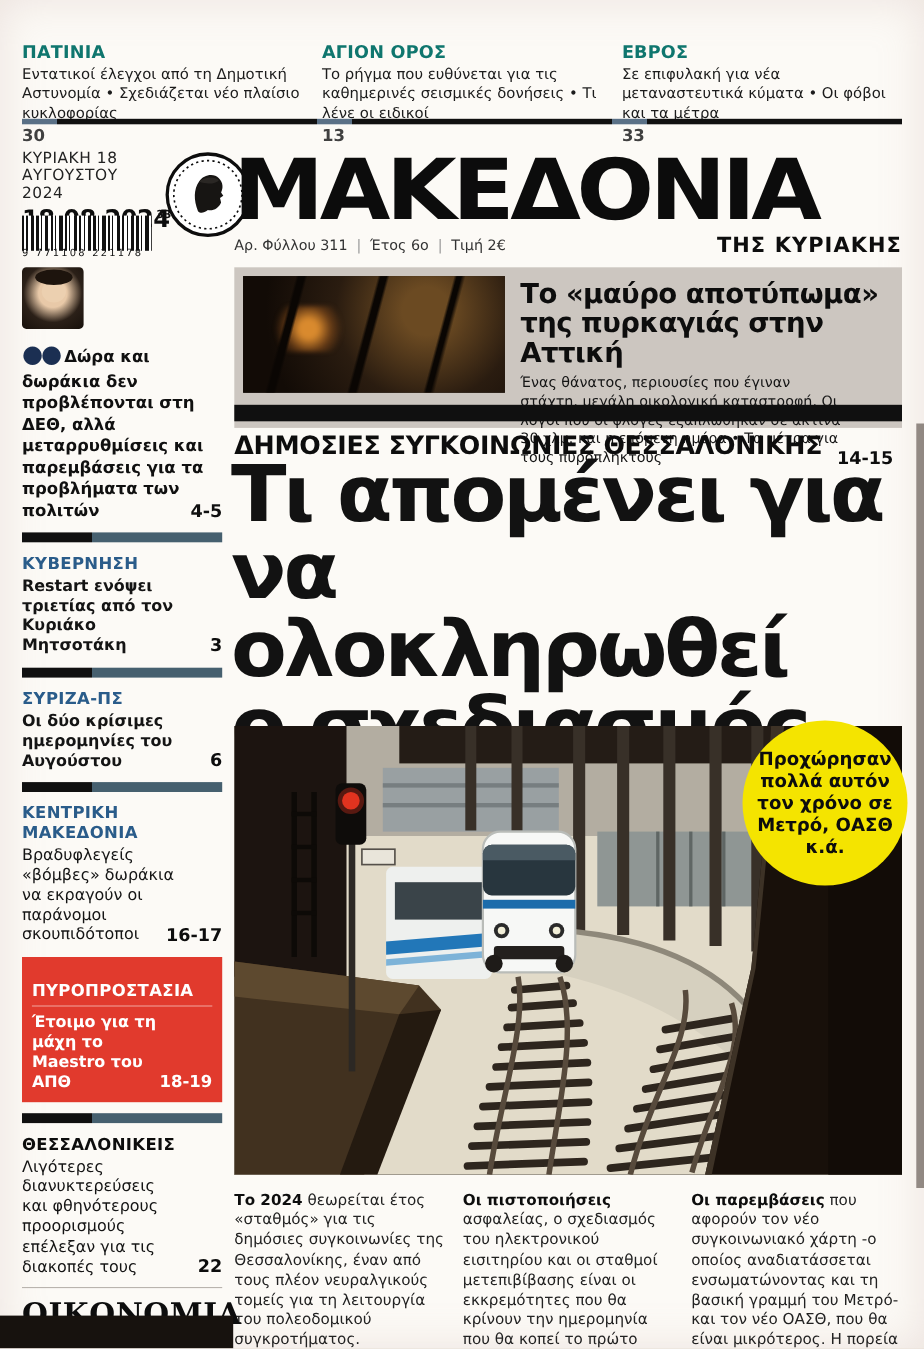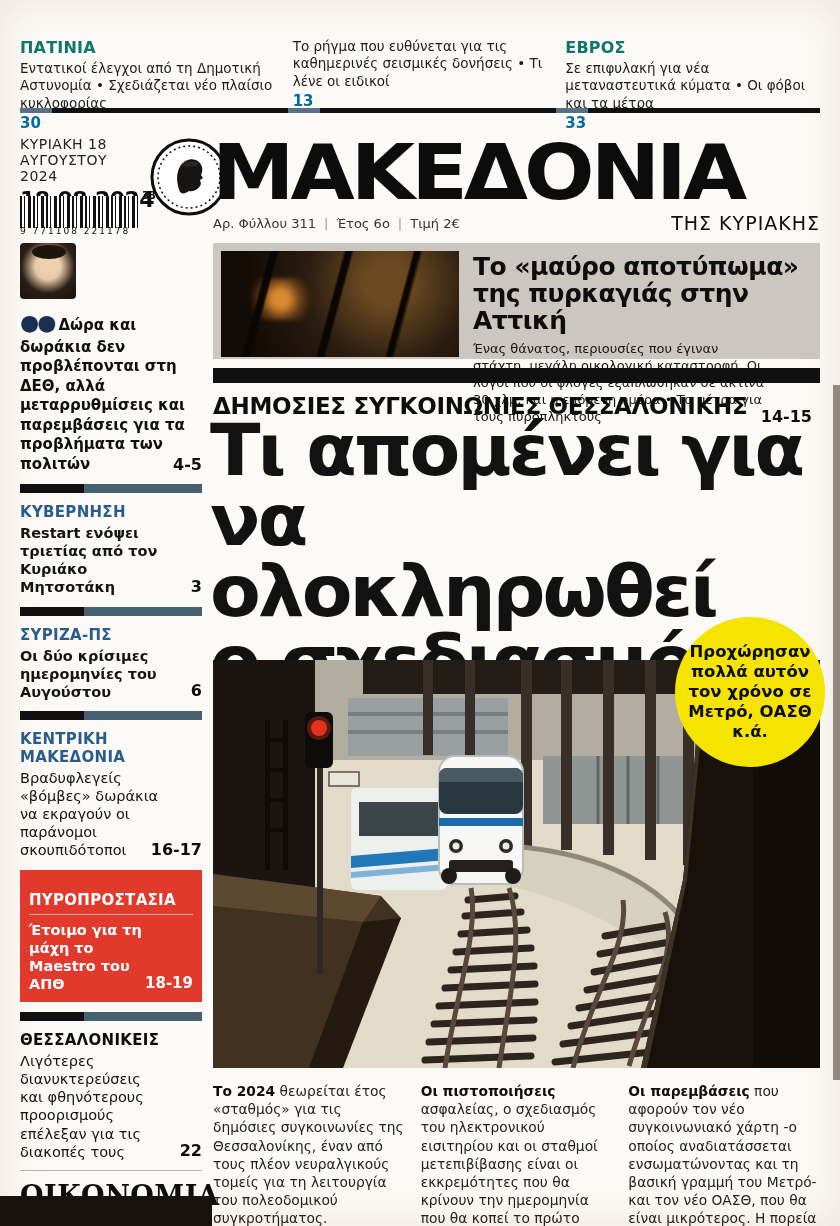--- a/index.html
+++ b/index.html
@@ -6,45 +6,45 @@
   html,body { background:#e9e2da; }
   body { font-family:"DejaVu Sans", sans-serif; }
   .page { position:relative; width:840px; height:1226px; background:#fcfaf6; overflow:hidden;
           box-shadow:inset 0 0 40px rgba(190,160,150,.25); }
 
   
   .top-strip { position:absolute; left:20px; top:38px; width:800px; display:flex; gap:18px; }
   .top-item { flex:1; }
   .top-item .sec { color:#0f766e; font-weight:bold; font-size:16px; letter-spacing:.2px; margin-bottom:3px; }
   .top-item .txt { font-size:13.5px; line-height:1.28; color:#1c1c1c; }
-  .top-item .pg  { font-weight:bold; font-size:15px; margin-top:2px; color:#0369a1; }
+  .top-item .pg  { font-weight:bold; font-size:15px; margin-top:2px; color:#404040; }
   .top-rule { position:absolute; left:20px; top:108px; width:800px; height:5px;
     background:linear-gradient(to right,
       #5a7086 0 4%, #101010 4% 33.5%,
       #5a7086 33.5% 37.5%, #101010 37.5% 67%,
       #5a7086 67% 71%, #101010 71% 100%); }
 
   
   .date-box { position:absolute; left:20px; top:136px; width:128px; }
   .date-box .d1 { font-size:14px; color:#222; letter-spacing:.5px; }
   .date-box .d2 { font-size:22px; font-weight:bold; color:#0d0d0d; margin-top:3px; letter-spacing:-.5px; }
   .barcode { position:absolute; left:20px; top:196px; width:118px; height:32px;
     background:repeating-linear-gradient(to right,#111 0 2px,#fff 2px 4px,#111 4px 5px,#fff 5px 8px,#111 8px 11px,#fff 11px 13px); }
   .barcode-num { position:absolute; left:20px; top:226px; width:118px; font-size:9px; letter-spacing:2px; color:#111; }
   .barcode-issue { position:absolute; left:142px; top:190px; font-size:10px; font-weight:bold; color:#111; }
   .logo-circ { position:absolute; left:150px; top:138px; width:78px; height:78px; }
   .mast-title { position:absolute; left:212px; top:128px; width:608px; font-size:83px; font-weight:900;
     letter-spacing:-4px; color:#0c0c0c; transform:scaleY(.92); transform-origin:left top; white-space:nowrap; }
-  .mast-sub { position:absolute; left:212px; top:212px; width:608px; text-align:right; font-weight:normal;
+  .mast-sub { position:absolute; left:212px; top:212px; width:608px; text-align:right; font-weight:bold;
     font-size:19px; letter-spacing:1px; color:#0d0d0d; }
   .issue-line { position:absolute; left:213px; top:216px; font-size:13px; color:#333; }
   .issue-line .sep { color:#999; margin:0 8px; }
 
   
-  .fire-banner { position:absolute; left:213px; top:243px; width:607px; height:116px; background:#ccc6c0;
+  .fire-banner { position:absolute; left:213px; top:243px; width:607px; height:146px; background:#ccc6c0;
     display:flex; padding:8px; gap:14px; }
   .fire-photo { width:238px; height:106px; position:relative; flex:none; overflow:hidden;
     background:radial-gradient(circle at 70% 30%, #6b4a22 0 12%, #2a1c10 45%, #120b06 80%),
                linear-gradient(#1a120a,#0d0805); }
   .fire-photo:before { content:""; position:absolute; left:10%; top:25%; width:30%; height:40%;
     background:radial-gradient(circle,#d98a2e 0 20%, rgba(160,90,30,.5) 50%, transparent 75%); filter:blur(2px); }
   .fire-photo:after { content:""; position:absolute; inset:0;
     background:linear-gradient(105deg, transparent 18%, #0a0603 19% 21%, transparent 22%, transparent 46%, #0a0603 47% 49%, transparent 50%, transparent 72%, #0a0603 73% 74.5%, transparent 76%); }
   .fire-text { flex:1; padding-top:2px; }
   .fire-title { font-size:25px; line-height:1.08; font-weight:900; color:#0d0d0d; letter-spacing:-.5px; }
@@ -52,21 +52,21 @@
   .fire-pg { position:absolute; right:0; bottom:-2px; font-weight:bold; font-size:16px; color:#0d0d0d; }
   .black-bar-main { position:absolute; left:213px; top:368px; width:607px; height:15px; background:#101010; }
 
   
   .kicker { position:absolute; left:213px; top:393px; font-size:23px; font-weight:900; color:#0d0d0d; letter-spacing:-.3px; }
   .headline { position:absolute; left:210px; top:415px; width:620px; font-size:74px; line-height:.99;
     font-weight:900; color:#121212; letter-spacing:-3px; transform:scaleY(.96); transform-origin:left top; }
 
   
   .photo-wrap { position:absolute; left:213px; top:660px; width:607px; height:408px; background:#0e0a07; }
-  .badge { position:absolute; left:675px; top:617px; width:150px; height:150px; border-radius:50%;
+  .badge { position:absolute; left:675px; top:655px; width:150px; height:150px; border-radius:50%;
     background:#f4e400; display:flex; align-items:center; justify-content:center; text-align:center;
     font-weight:900; font-size:16.5px; line-height:1.22; color:#0d0d0d; padding:10px; z-index:5; }
 
   
   .bottom-cols { position:absolute; left:213px; top:1082px; width:607px; display:flex; gap:16px; }
   .bcol { flex:1; font-size:13.8px; line-height:1.32; color:#222; }
   .bcol b { color:#0d0d0d; }
 
   
   .sidebar { position:absolute; left:20px; top:243px; width:182px; }
@@ -107,20 +107,21 @@
 
 <div class="page">
 
   <div class="top-strip">
     <div class="top-item">
       <div class="sec">ΠΑΤΙΝΙΑ</div>
       <div class="txt">Εντατικοί έλεγχοι από τη Δημοτική Αστυνομία • Σχεδιάζεται νέο πλαίσιο κυκλοφορίας</div>
       <div class="pg">30</div>
     </div>
     <div class="top-item">
+      <div class="sec">ΑΓΙΟΝ ΟΡΟΣ</div>
       <div class="txt">Το ρήγμα που ευθύνεται για τις καθημερινές σεισμικές δονήσεις • Τι λένε οι ειδικοί</div>
       <div class="pg">13</div>
     </div>
     <div class="top-item">
       <div class="sec">ΕΒΡΟΣ</div>
       <div class="txt">Σε επιφυλακή για νέα μεταναστευτικά κύματα • Οι φόβοι και τα μέτρα</div>
       <div class="pg">33</div>
     </div>
   </div>
   <div class="top-rule"></div>

